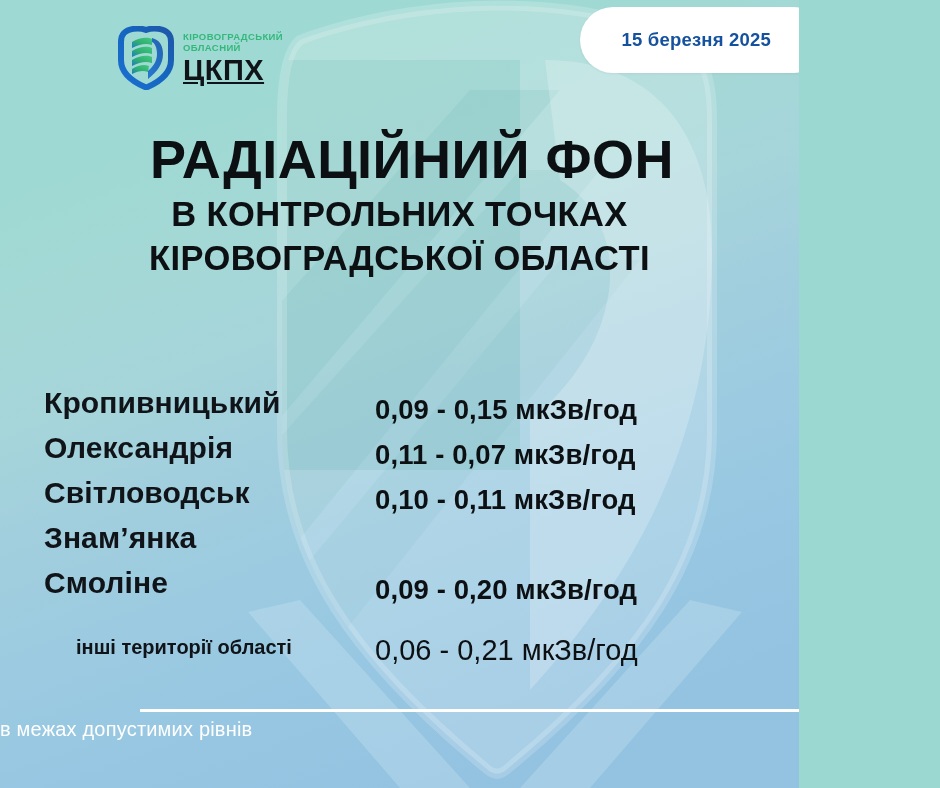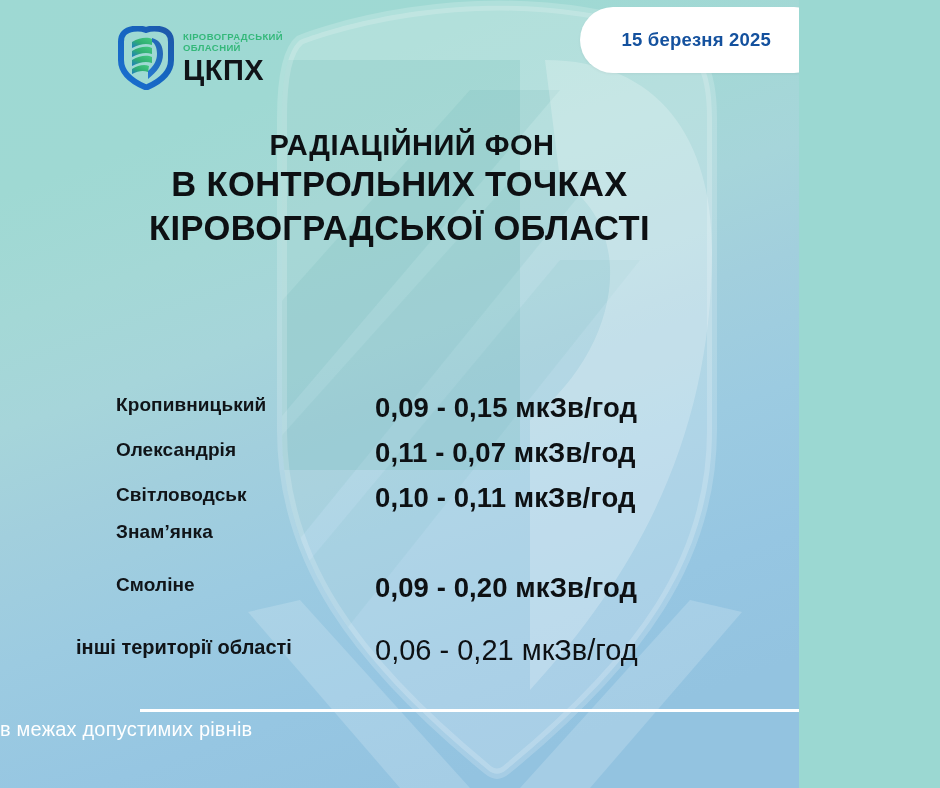--- a/index.html
+++ b/index.html
@@ -55,20 +55,21 @@
     color:#34b87a;
     line-height:1.22;
   }
   .logo-abbr {
     font-size:29px;
     font-weight:bold;
     color:#101418;
     letter-spacing:0.5px;
     line-height:1.05;
     margin-top:1px;
+    text-decoration:underline;
   }
 
   .date-badge {
     position:absolute;
     right:-28px;
     top:7px;
     background:#ffffff;
     border-radius:48px;
     padding:22px 56px 22px 42px;
     box-shadow:0 1px 3px rgba(0,0,0,0.05);
@@ -84,21 +85,21 @@
 
   
   .title {
     position:absolute;
     left:0; right:0;
     top:128px;
     text-align:center;
     color:#0d1013;
   }
   .title-l1 {
-    font-size:29px;
+    font-size:54px;
     font-weight:bold;
     letter-spacing:0.5px;
     line-height:1.18;
     margin-left:25px;
   }
   .title-l2, .title-l3 {
     font-size:34.5px;
     font-weight:bold;
     letter-spacing:0.4px;
     line-height:1.28;
@@ -110,22 +111,22 @@
     left:0; right:0;
     top:386px;
   }
   .row {
     display:flex;
     align-items:baseline;
     height:45px;
   }
   .row .place {
     width:375px;
-    padding-left:116px;
-    font-size:19px;
+    padding-left:44px;
+    font-size:30px;
     font-weight:bold;
     color:#101418;
     letter-spacing:0.1px;
     white-space:nowrap;
   }
   .row .value {
     font-size:27.5px;
     font-weight:bold;
     color:#0d1013;
     letter-spacing:0.1px;

